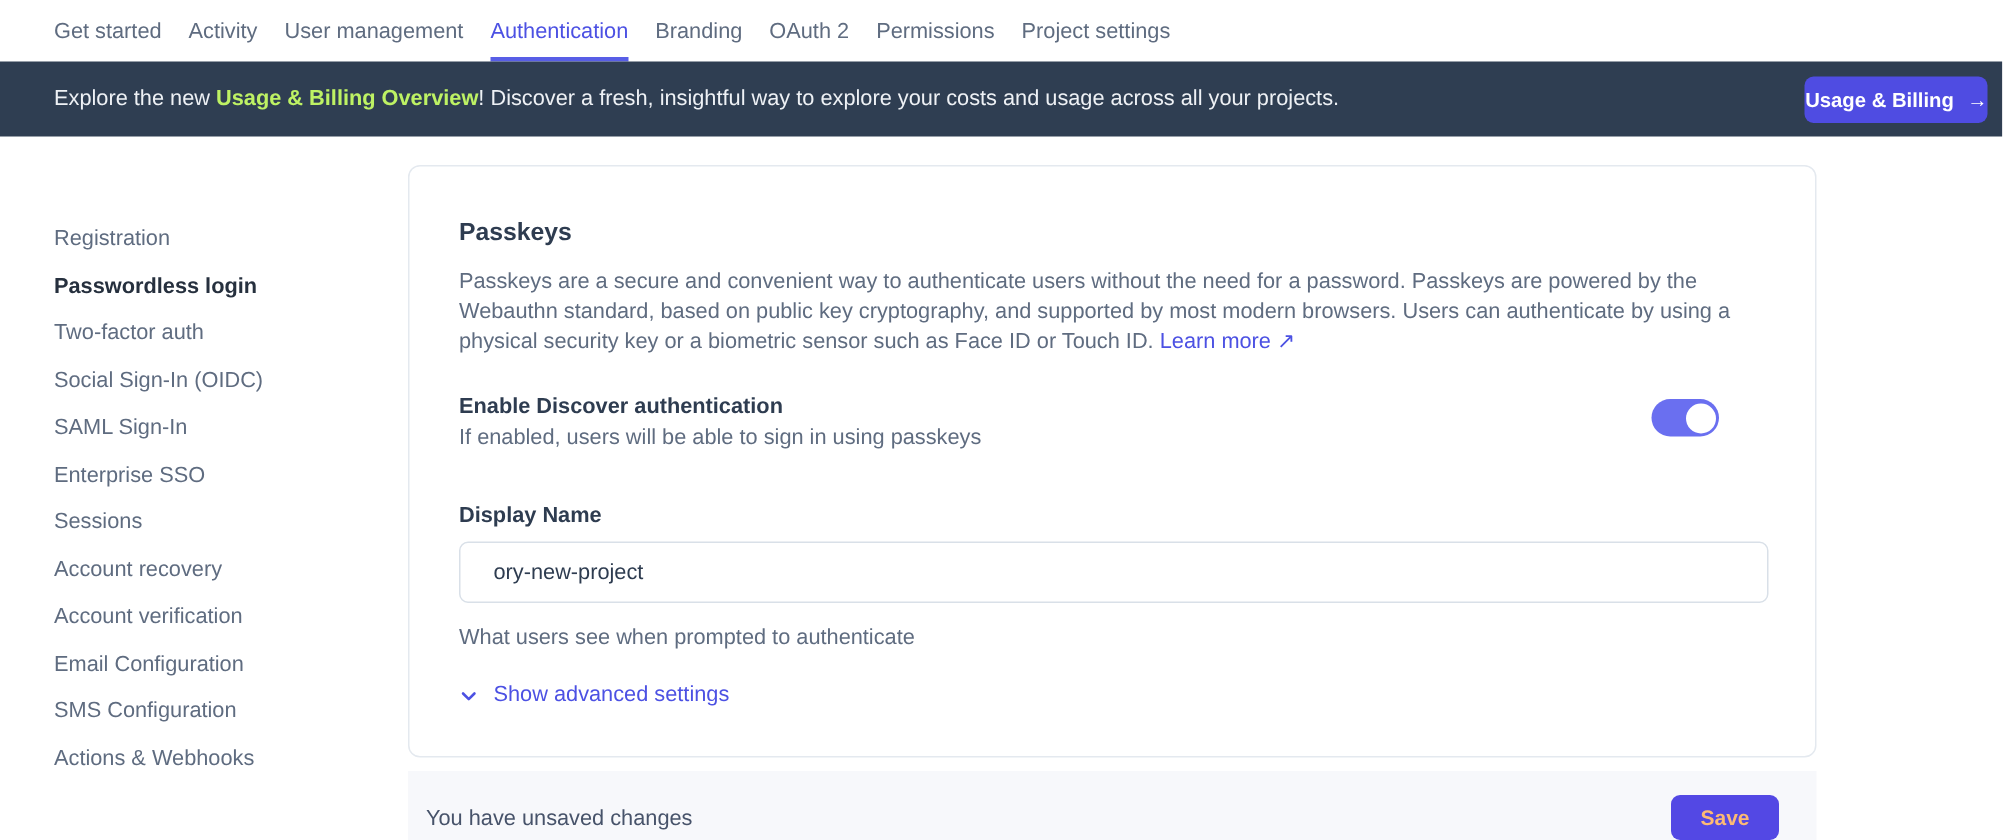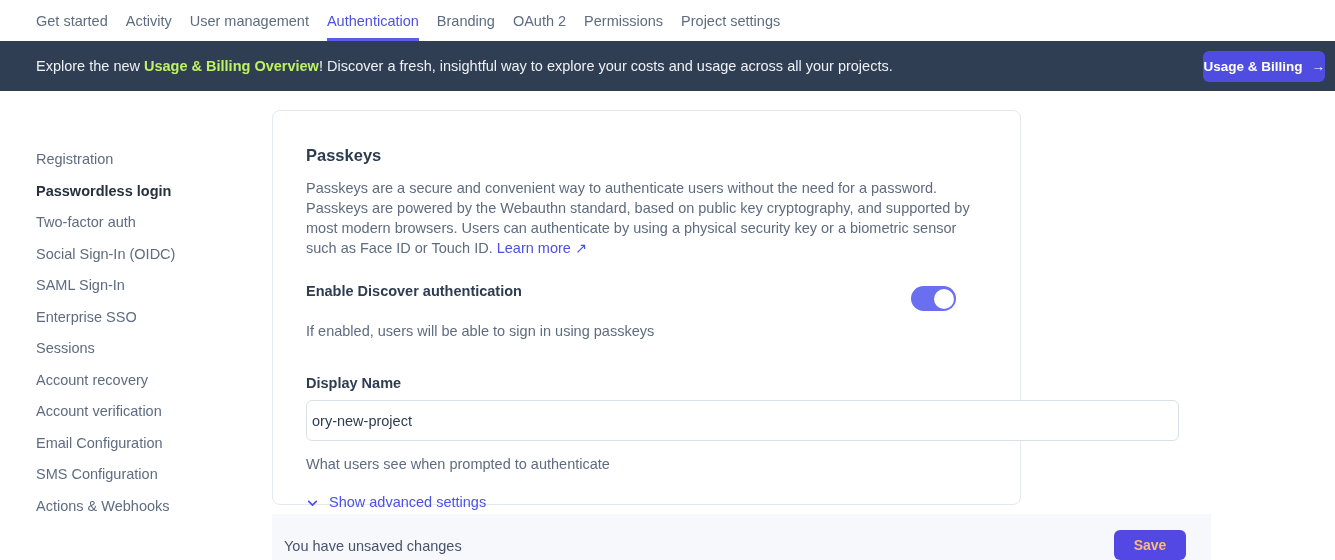--- a/index.html
+++ b/index.html
@@ -57,59 +57,59 @@
   .side-item {
     font-size: 14.5px; color: #5f6c80;
     height: 14px; line-height: 14px;
     margin-bottom: 17.5px;
     cursor: pointer; white-space: nowrap;
   }
   .side-item.active { color: #26303e; font-weight: bold; }
 
   
   .card {
-    position: absolute; left: 272px; top: 110px; width: 749px; height: 395px;
+    position: absolute; left: 272px; top: 110px; width: 939px; height: 395px;
     background: #ffffff;
     border: 1px solid #e4e9ef;
     border-radius: 8px;
     padding: 35px 33px 0 33px;
   }
   .card-title { font-size: 16.5px; font-weight: bold; color: #2e3c50; }
   .card-desc {
     margin-top: 13px;
     font-size: 14.5px; color: #5f6c80; line-height: 20px;
   }
   .learn-more {
     color: #4c51e3; cursor: pointer; text-decoration: none; white-space: nowrap;
   }
 
   .toggle-row {
     margin-top: 25px;
     display: flex; align-items: flex-start; justify-content: space-between;
   }
   .toggle-label { font-size: 14.5px; font-weight: bold; color: #2e3c50; }
-  .toggle-desc { margin-top: 24px; font-size: 14.5px; color: #5f6c80; }
+  .toggle-desc { margin-top: 5px; font-size: 14.5px; color: #5f6c80; }
   .toggle {
     flex: 0 0 auto; position: relative;
     width: 45px; height: 25px; border-radius: 13px;
     background: #6a6ff0; cursor: pointer; margin-right: 31px; margin-top: 3px;
   }
   .toggle .knob {
     position: absolute; top: 2.5px; right: 2.5px;
     width: 20px; height: 20px; border-radius: 50%;
     background: #ffffff;
   }
 
   .field { margin-top: 36px; }
   .field-label { font-size: 14.5px; font-weight: bold; color: #2e3c50; }
   .field-input {
     display: block; margin-top: 9px;
     width: 873px; height: 41px;
     border: 1px solid #d9e0e8; border-radius: 6px;
-    padding: 0 5px;
+    padding: 0 22px;
     font-size: 14.5px; color: #2e3c50;
     font-family: inherit;
     background: #ffffff;
     outline: none;
   }
   .field-hint { margin-top: 15px; font-size: 14.5px; color: #5f6c80; }
 
   .advanced {
     margin-top: 22px;
     display: inline-flex; align-items: center; gap: 10px;

